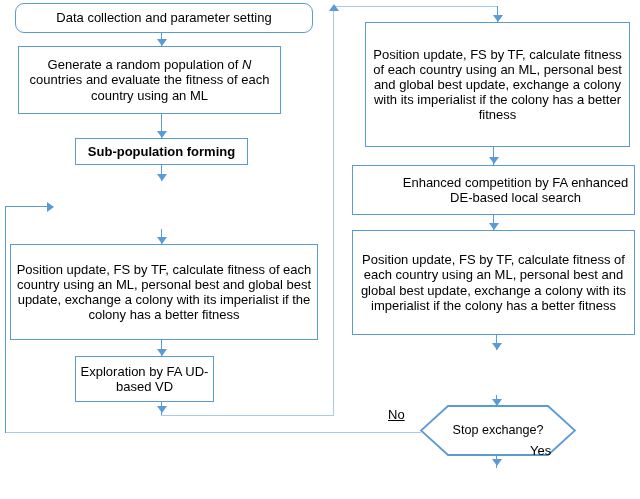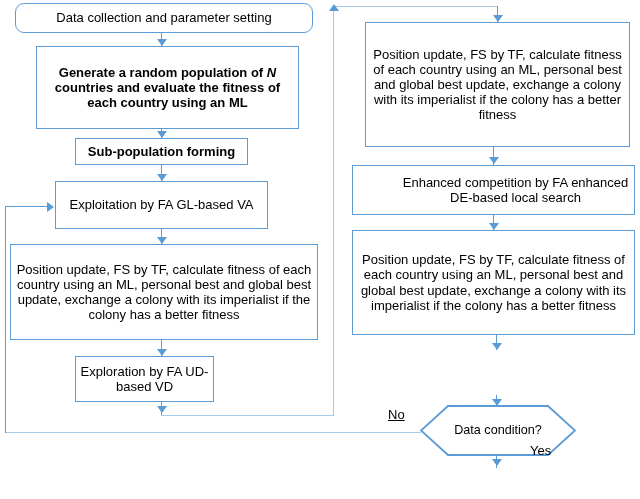--- a/index.html
+++ b/index.html
@@ -115,31 +115,28 @@
 </style>
 </head>
 <body>
 
 <div id="flowchart">
 
   <div class="node rounded" style="left:15px; top:3px; width:298px; height:30px;">
     <span class="txt">Data collection and parameter setting</span>
   </div>
 
-  <div class="node" style="left:36px; top:46px; width:263px; height:83px;font-weight:bold;">
+  <div class="node" style="left:18px; top:46px; width:263px; height:68px;">
     <span class="txt">Generate a random population of <em>N</em> countries and evaluate the fitness of each country using an ML</span>
   </div>
 
   <div class="node" style="left:75px; top:138px; width:173px; height:27px;font-weight:bold;">
     <span class="txt">Sub-population forming</span>
   </div>
 
-  <div class="node" style="left:55px; top:181px; width:213px; height:48px;">
-    <span class="txt">Exploitation by FA GL-based VA</span>
-  </div>
 
   <div class="node" style="left:10px; top:244px; width:308px; height:96px;">
     <span class="txt">Position update, FS by TF, calculate fitness of each country using an ML, personal best and global best update, exchange a colony with its imperialist if the colony has a better fitness</span>
   </div>
 
   <div class="node" style="left:75px; top:356px; width:139px; height:46px;">
     <span class="txt">Exploration by FA UD-based VD</span>
   </div>
 
   <div class="node" style="left:365px; top:22px; width:265px; height:125px;">
@@ -152,21 +149,21 @@
 
   <div class="node" style="left:352px; top:230px; width:283px; height:105px;">
     <span class="txt">Position update, FS by TF, calculate fitness of each country using an ML, personal best and global best update, exchange a colony with its imperialist if the colony has a better fitness</span>
   </div>
 
 
   <div class="hexagon" style="left:420px; top:405px; width:156px; height:51px;">
     <svg width="156" height="51" viewBox="0 0 156 51">
       <polygon points="28,1 128,1 155,25.5 128,50 28,50 1,25.5" fill="#ffffff" stroke="#5B9BD5" stroke-width="1.8"></polygon>
     </svg>
-    <div class="hex-text">Data condition?</div>
+    <div class="hex-text">Stop exchange?</div>
   </div>
 
 
   <div class="vline" style="left:161px; top:33px; height:13px;"></div>
   <div class="arrow-down" style="left:157px; top:39px;"></div>
 
   <div class="vline" style="left:161px; top:114px; height:24px;"></div>
   <div class="arrow-down" style="left:157px; top:131px;"></div>
 
   <div class="vline" style="left:161px; top:165px; height:16px;"></div>

